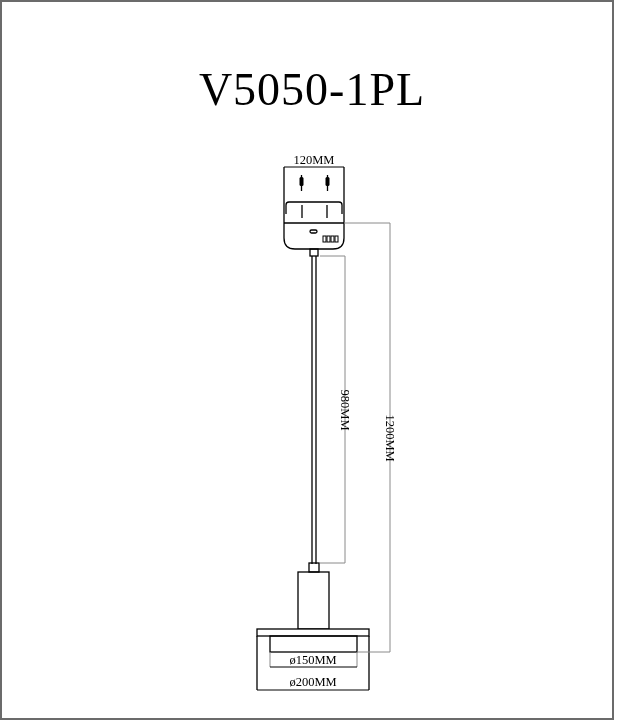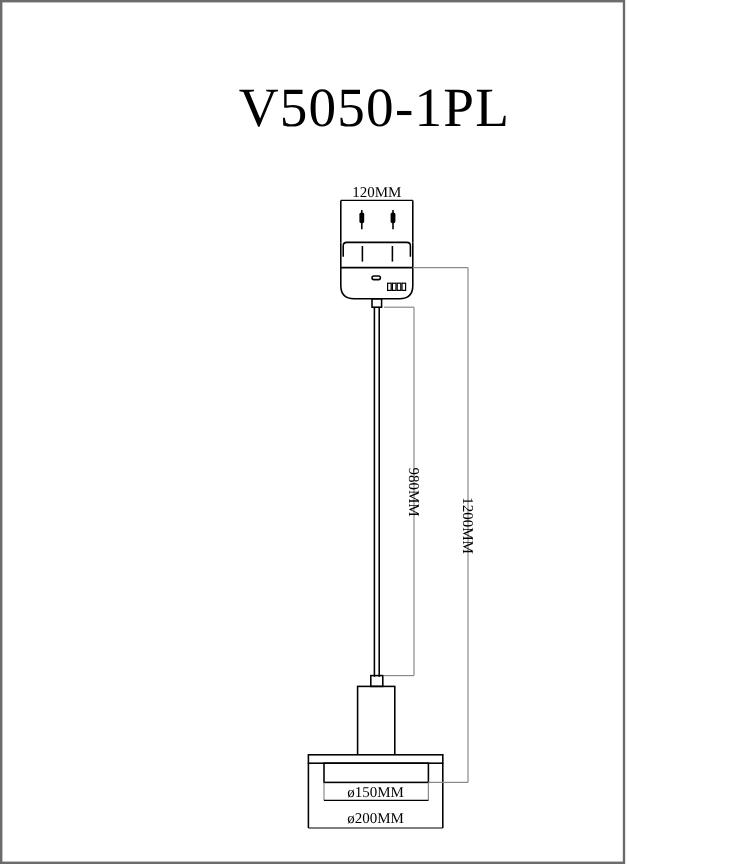--- a/index.html
+++ b/index.html
@@ -10,21 +10,21 @@
     body {
       width: 619px;
       height: 720px;
       position: relative;
       overflow: hidden;
     }
     .frame {
       position: absolute;
       left: 0;
       top: 0;
-      width: 521px;
+      width: 614px;
       height: 720px;
       box-sizing: border-box;
       border: 2px solid #6b6b6b;
       background: #ffffff;
     }
     svg.drawing {
       position: absolute;
       left: 0;
       top: 0;
       width: 619px;

